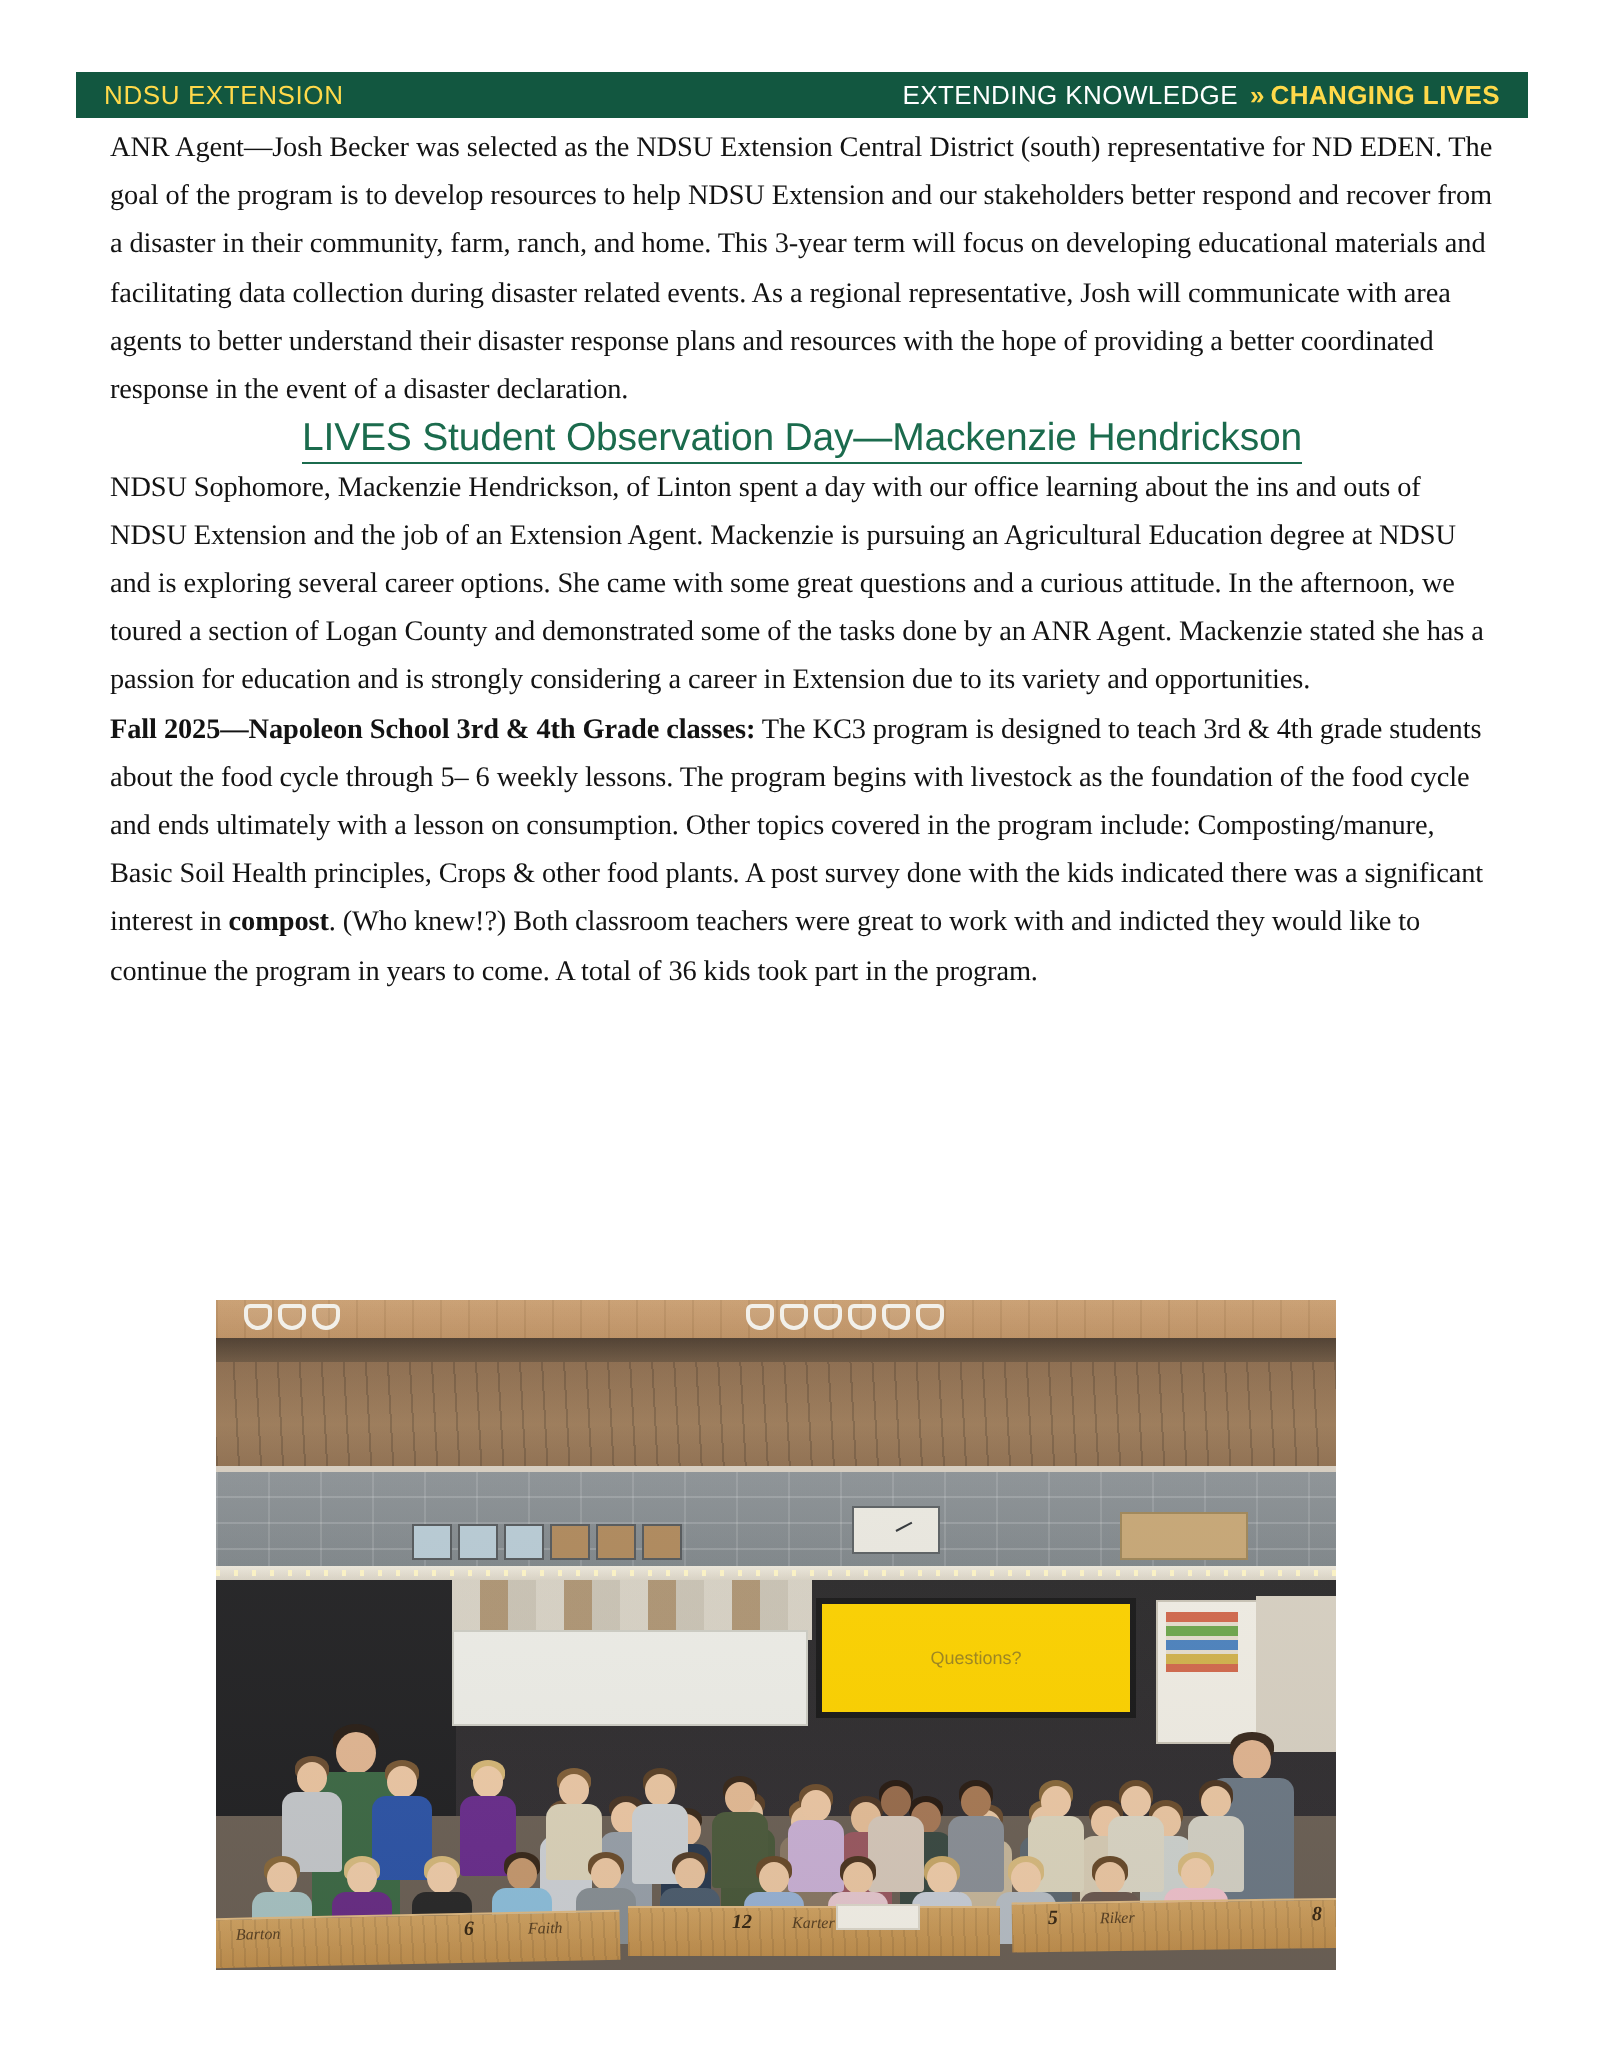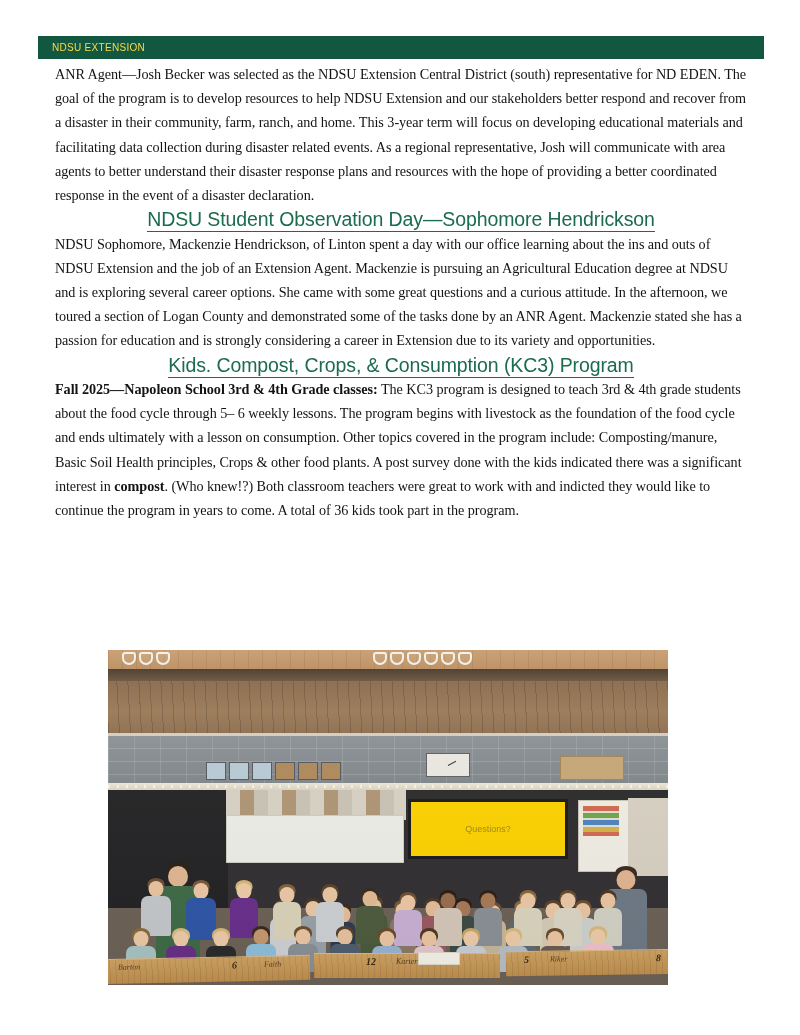--- a/index.html
+++ b/index.html
@@ -29,21 +29,21 @@
     width: 726px;
     height: 23px;
     background: #125740;
     display: flex;
     align-items: center;
     box-sizing: border-box;
     padding: 0 14px;
   }
   .banner-left {
     color: #ffd94a;
-    font-size: 10px;
+    font-size: 13px;
     letter-spacing: 0.3px;
     font-family: "Liberation Sans", sans-serif;
     white-space: nowrap;
   }
   .banner-right {
     margin-left: auto;
     display: flex;
     align-items: baseline;
     white-space: nowrap;
   }
@@ -377,34 +377,36 @@
     pointer-events: none;
   }
 </style>
 </head>
 <body>
 
 <div class="page">
 
   <div class="banner">
     <div class="banner-left">NDSU EXTENSION</div>
+    <div class="banner-right">
+      <span class="banner-ek">EXTENDING KNOWLEDGE</span>
+      <span class="banner-chev">»</span>
+      <span class="banner-cl">CHANGING LIVES</span>
+    </div>
   </div>
 
   <div class="content">
 
     <p class="body-text blk-1">ANR Agent—Josh Becker was selected as the NDSU Extension Central District (south) representative for ND EDEN.  The goal of the program is to develop resources to help NDSU Extension and our stakeholders better respond and recover from a disaster in their community, farm, ranch, and home.  This 3-year term will focus on developing educational materials and facilitating data collection during disaster related events.  As a regional representative, Josh will communicate with area agents to better understand their disaster response plans and resources with the hope of providing a better coordinated response in the event of a disaster declaration.</p>
 
     <h2 class="section-title blk-2">
-      <span>NDSU Student Observation Day—Sophomore Hendrickson</span>
+      <span>LIVES Student Observation Day—Mackenzie Hendrickson</span>
     </h2>
     <p class="body-text blk-3">NDSU Sophomore, Mackenzie Hendrickson, of Linton spent a day with our office learning about the ins and outs of NDSU Extension and the job of an Extension Agent.  Mackenzie is pursuing an Agricultural Education degree at NDSU and is exploring several career options.  She came with some great questions and a curious attitude.  In the afternoon, we toured a section of Logan County and demonstrated some of the tasks done by an ANR Agent.  Mackenzie stated she  has a passion for education and is strongly considering a career in Extension due to its variety and opportunities.</p>
 
-    <h2 class="section-title blk-4">
-      <span>Kids. Compost, Crops, &amp; Consumption (KC3) Program</span>
-    </h2>
     <p class="body-text blk-5"><b>Fall 2025—Napoleon School 3rd &amp; 4th Grade classes:</b><span> The KC3 program is designed to teach 3rd &amp; 4th grade students about the food cycle through 5– 6 weekly lessons.  The program begins with livestock as the foundation of the food cycle and ends ultimately with a lesson on consumption.  Other topics covered in the program include:  Composting/manure, Basic Soil Health principles, Crops &amp; other food plants.  A post survey done with the kids indicated there was a significant interest in </span><b>compost</b><span>.  (Who knew!?)  Both classroom teachers were great to work with and indicted they would like to continue the program in years to come.  A total of 36 kids took part in the program.</span></p>
 
   </div>
 
   <div class="photo-wrap">
     <div class="photo">
 
       <div class="wood-top">
         <div class="wall-letters grp-a">
           <span class="wl"></span>

